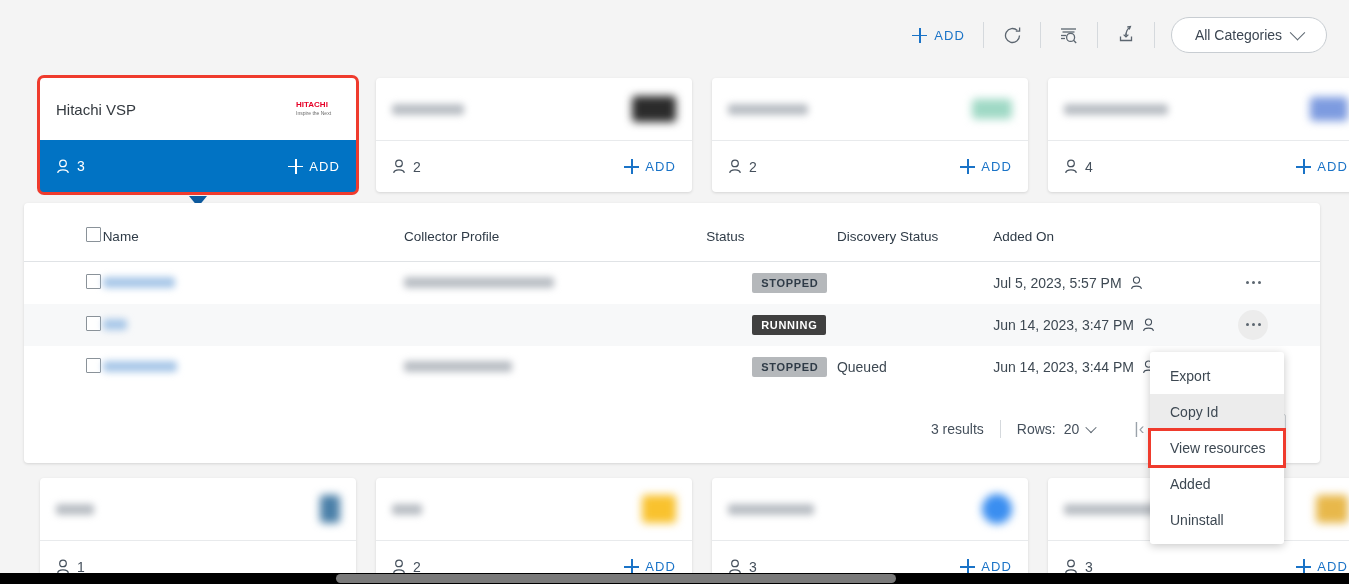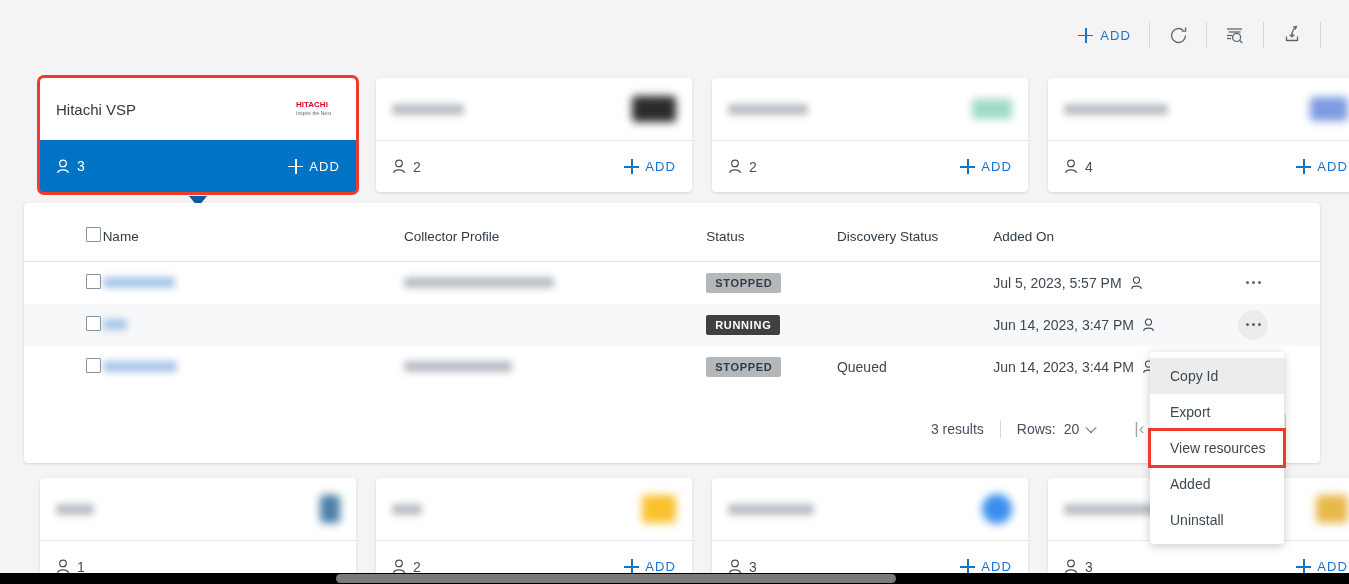--- a/index.html
+++ b/index.html
@@ -209,20 +209,21 @@
     cursor: pointer;
   }
   .badge {
     display: inline-block;
     font-size: 11px;
     font-weight: bold;
     letter-spacing: 0.7px;
     color: #ffffff;
     padding: 4px 9px;
     border-radius: 2px;
+    margin-left: 46px;
   }
   .badge.stopped { background: #b5b8bb; color: #2f3b47; }
   .badge.running { background: #404040; }
 
   .added-cell { display: flex; align-items: center; gap: 8px; }
   .dots {
     width: 30px; height: 30px; border-radius: 50%;
     display: flex; align-items: center; justify-content: center;
     gap: 3px; cursor: pointer;
   }
@@ -350,20 +351,24 @@
           <path d="M11 11.5 C 11 6, 13.5 4, 15 3.2" fill="none" stroke="#5c6670" stroke-width="1.3"></path>
           <path d="M12.3 3.0 L15.4 2.6 L14.2 5.6" fill="none" stroke="#5c6670" stroke-width="1.3"></path>
           <path d="M11 9.5 L11 12.5" fill="none" stroke="#5c6670" stroke-width="1.3"></path>
           <path d="M8.6 10.6 L11 12.9 L13.4 10.6" fill="none" stroke="#5c6670" stroke-width="1.3"></path>
           <path d="M5.5 12.5 L5.5 16.5 L16.5 16.5 L16.5 12.5" fill="none" stroke="#5c6670" stroke-width="1.3"></path>
         </svg>
       </div>
 
       <div class="tb-sep"></div>
 
+      <div class="categories">
+        <span>All Categories</span>
+        <span class="chev"></span>
+      </div>
     </div>
   </div>
 
   <div class="card-row row-top">
 
     <div class="card selected">
       <div class="card-top">
         <span class="card-name">Hitachi VSP</span>
         <span class="card-logo">
           <svg width="44" height="22" viewBox="0 0 44 22">
@@ -660,22 +665,22 @@
         </span>
         <span class="card-add">
           <span class="plus-glyph"></span>
           <span>ADD</span>
         </span>
       </div>
     </div>
   </div>
 
   <div class="ctx-menu">
+    <div class="ctx-item">Export</div>
     <div class="ctx-item hover">Copy Id</div>
-    <div class="ctx-item">Export</div>
     <div class="ctx-item marked">View resources</div>
     <div class="ctx-item">Added</div>
     <div class="ctx-item">Uninstall</div>
   </div>
 
   <div class="h-scroll-track">
     <div class="h-scroll-thumb"></div>
   </div>
 
 </div>

